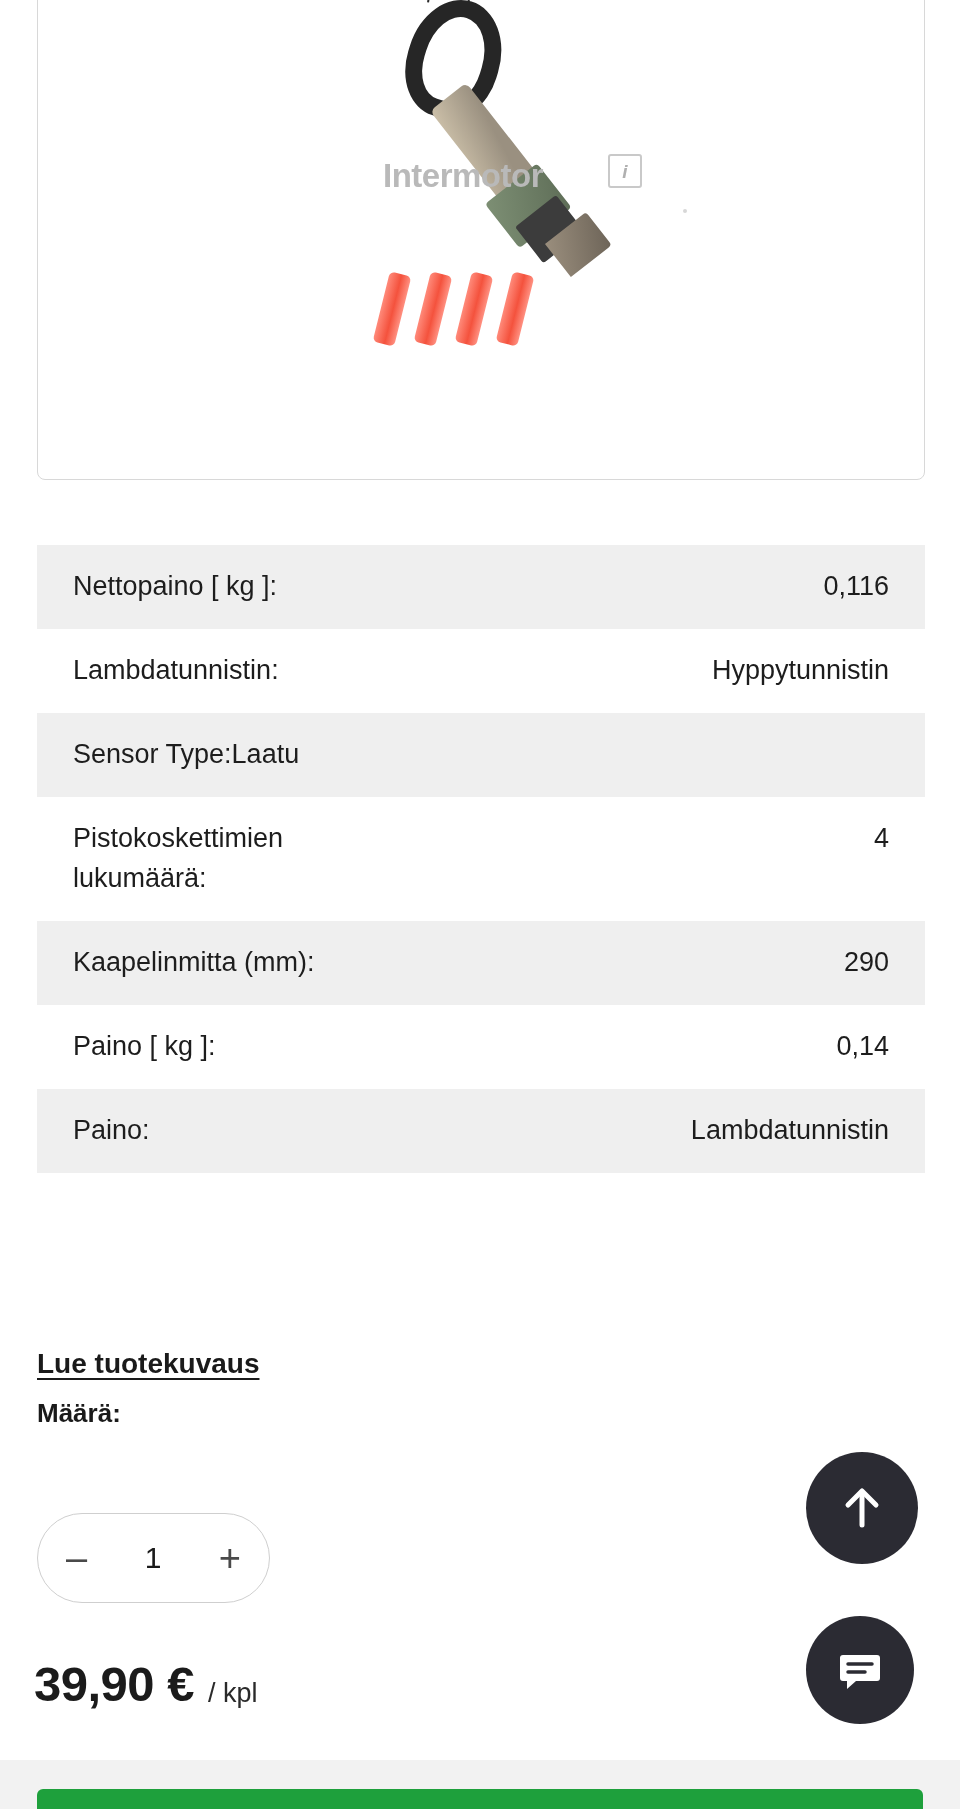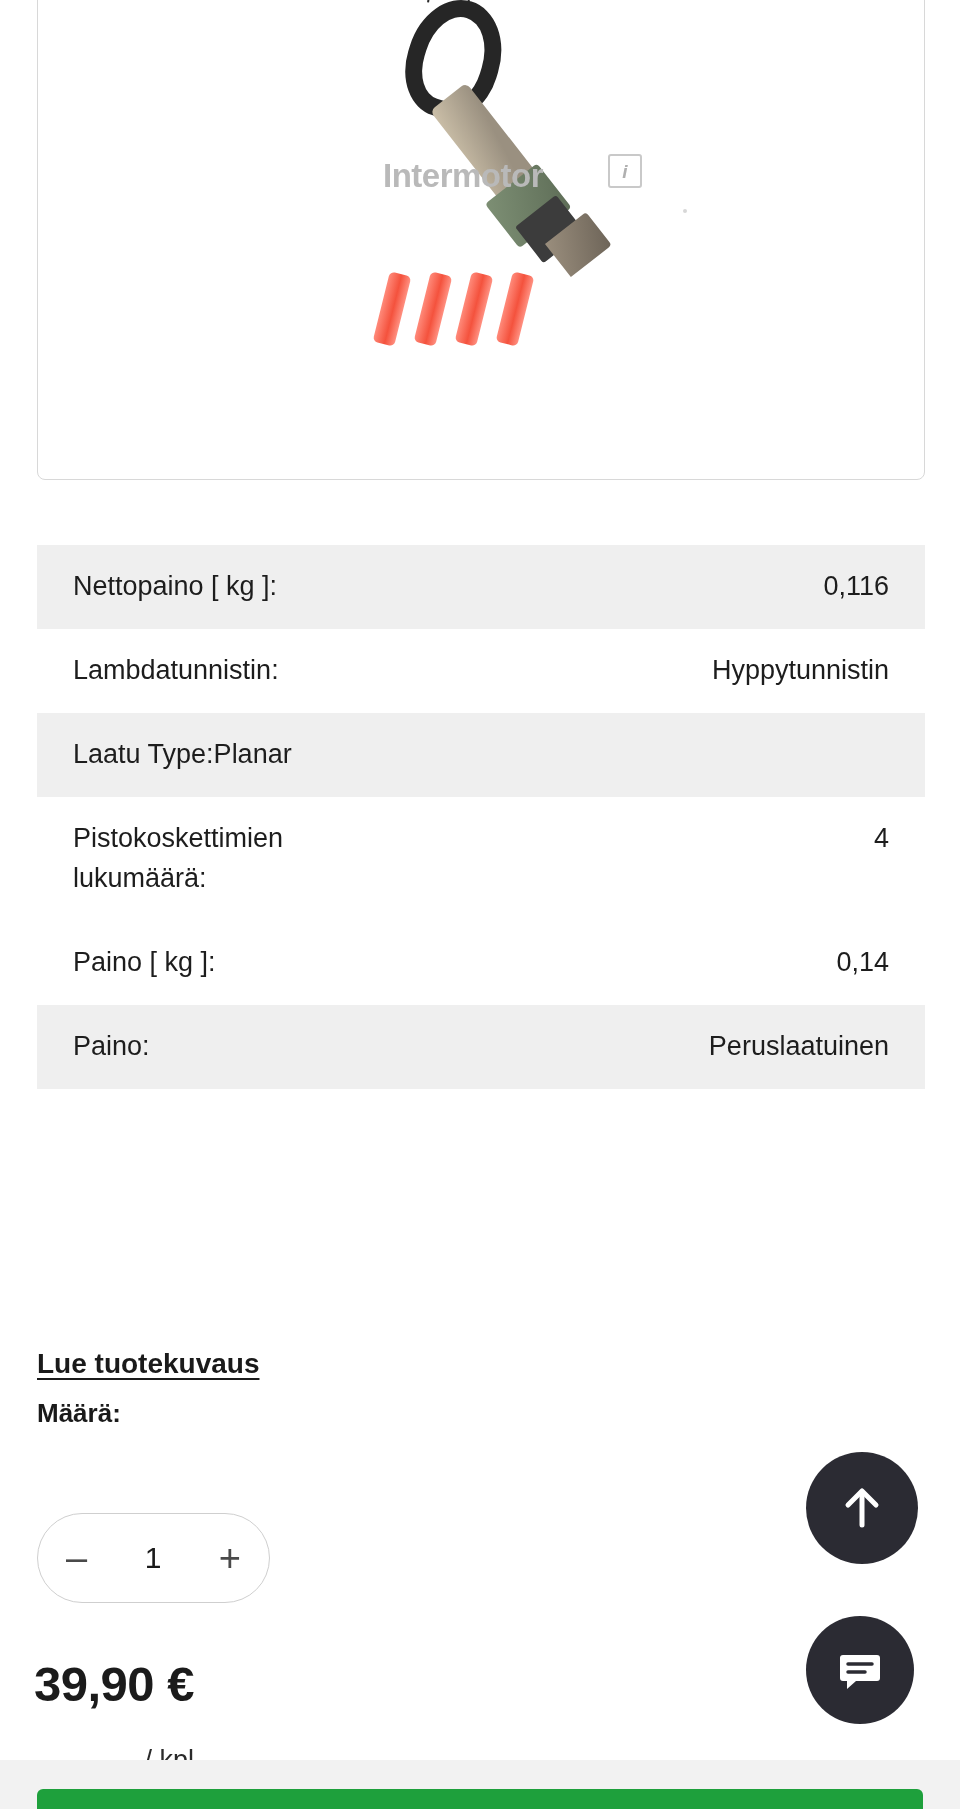--- a/index.html
+++ b/index.html
@@ -224,23 +224,22 @@
     font-size: 30px;
     color: #1a1a1a;
   }
 
   
   .price-wrap {
     position: absolute;
     top: 1656px;
     left: 34px;
     display: flex;
-    align-items: flex-end;
+    align-items: center;
     gap: 14px;
-    flex-direction: column;
   }
   .price {
     font-size: 49px;
     font-weight: bold;
     color: #1b1b1b;
     letter-spacing: -0.5px;
   }
   .price-unit {
     font-size: 27px;
     color: #2a2a2a;
@@ -323,33 +322,37 @@
   <div class="spec-table">
     <div class="spec-row alt">
       <div class="spec-key">Nettopaino [ kg ]:</div>
       <div class="spec-val">0,116</div>
     </div>
     <div class="spec-row">
       <div class="spec-key">Lambdatunnistin:</div>
       <div class="spec-val">Hyppytunnistin</div>
     </div>
     <div class="spec-row alt">
-      <div class="spec-val">Laatu Type:Planar</div>
+      <div class="spec-val">Sensor Type:Laatu</div>
     </div>
     <div class="spec-row">
       <div class="spec-key" style="max-width:330px;">Pistokoskettimien lukumäärä:</div>
       <div class="spec-val">4</div>
     </div>
+    <div class="spec-row alt">
+      <div class="spec-key">Kaapelinmitta (mm):</div>
+      <div class="spec-val">290</div>
+    </div>
     <div class="spec-row">
       <div class="spec-key">Paino [ kg ]:</div>
       <div class="spec-val">0,14</div>
     </div>
     <div class="spec-row alt">
       <div class="spec-key">Paino:</div>
-      <div class="spec-val">Peruslaatuinen</div>
+      <div class="spec-val">Lambdatunnistin</div>
     </div>
   </div>
 
   <div class="desc-link">Lue tuotekuvaus</div>
 
   <div class="qty-label">Määrä:</div>
   <div class="qty-stepper">
     <span class="qty-minus">–</span>
     <span class="qty-value">1</span>
     <span class="qty-plus">+</span>

